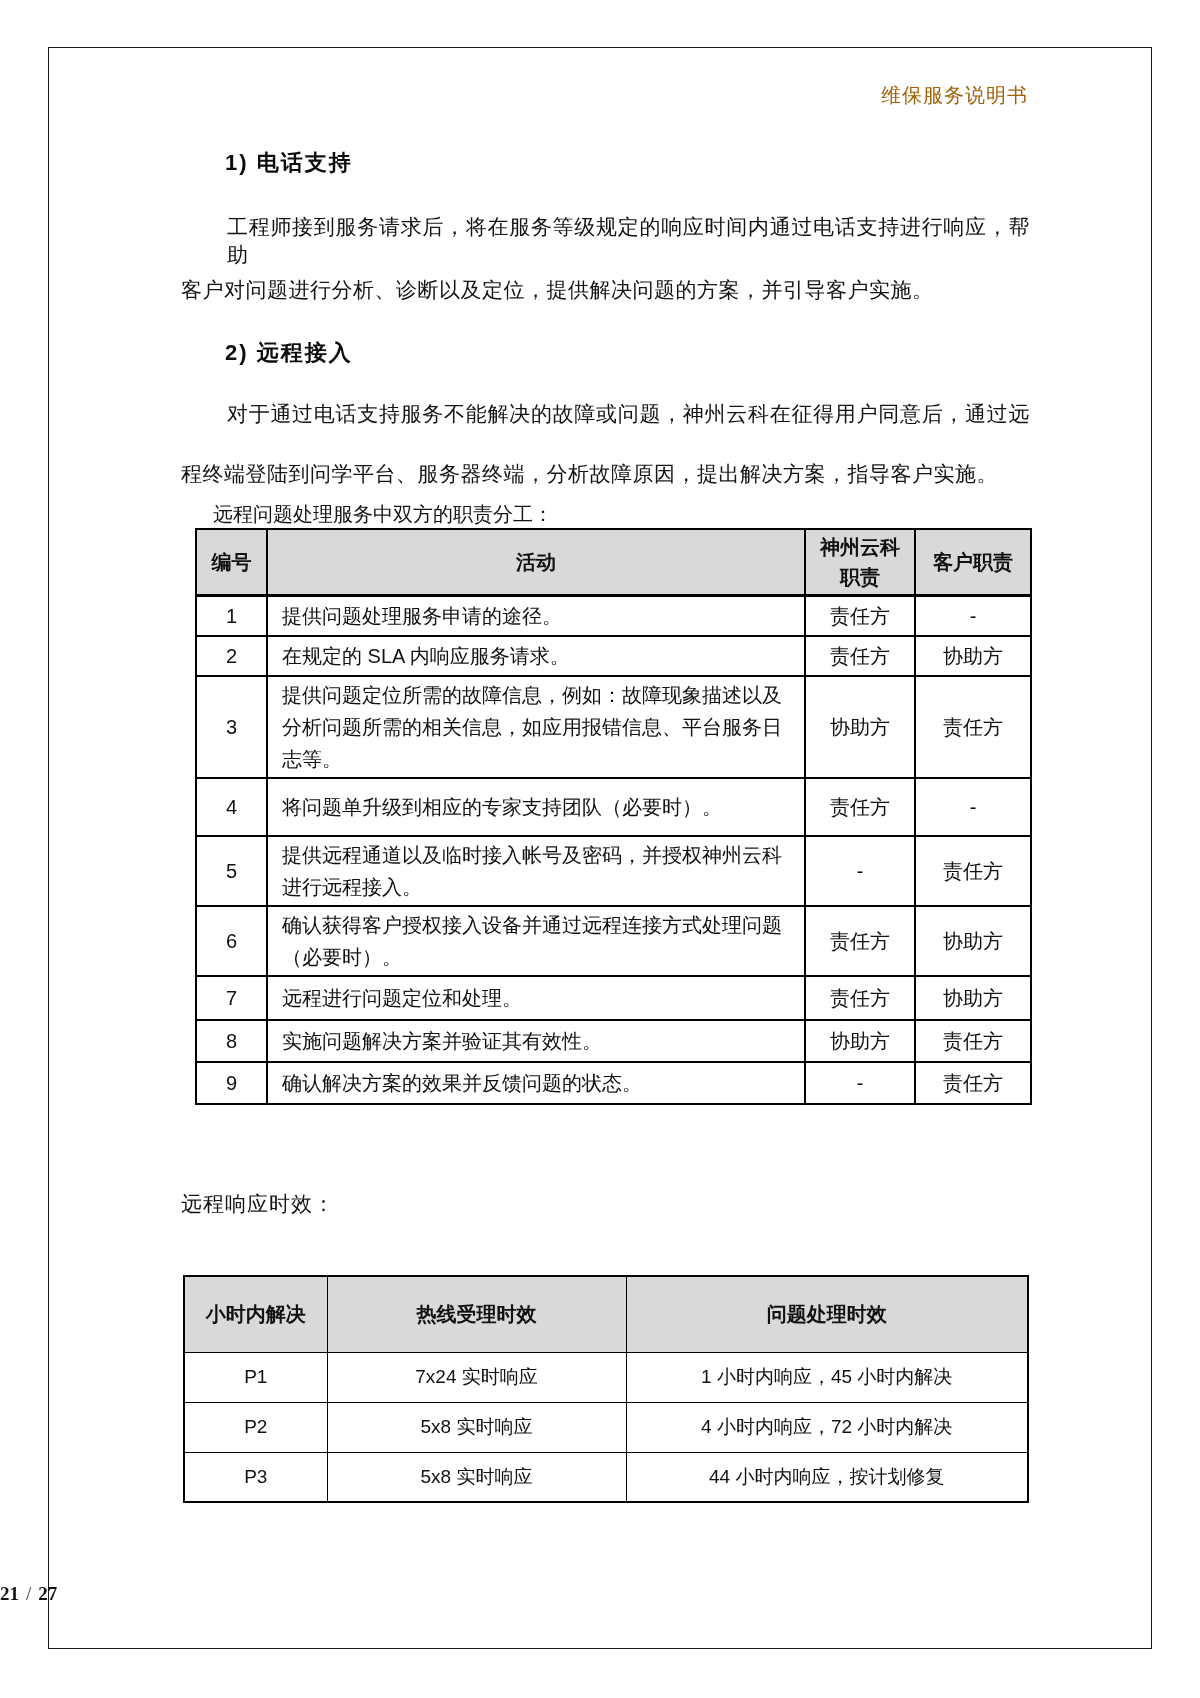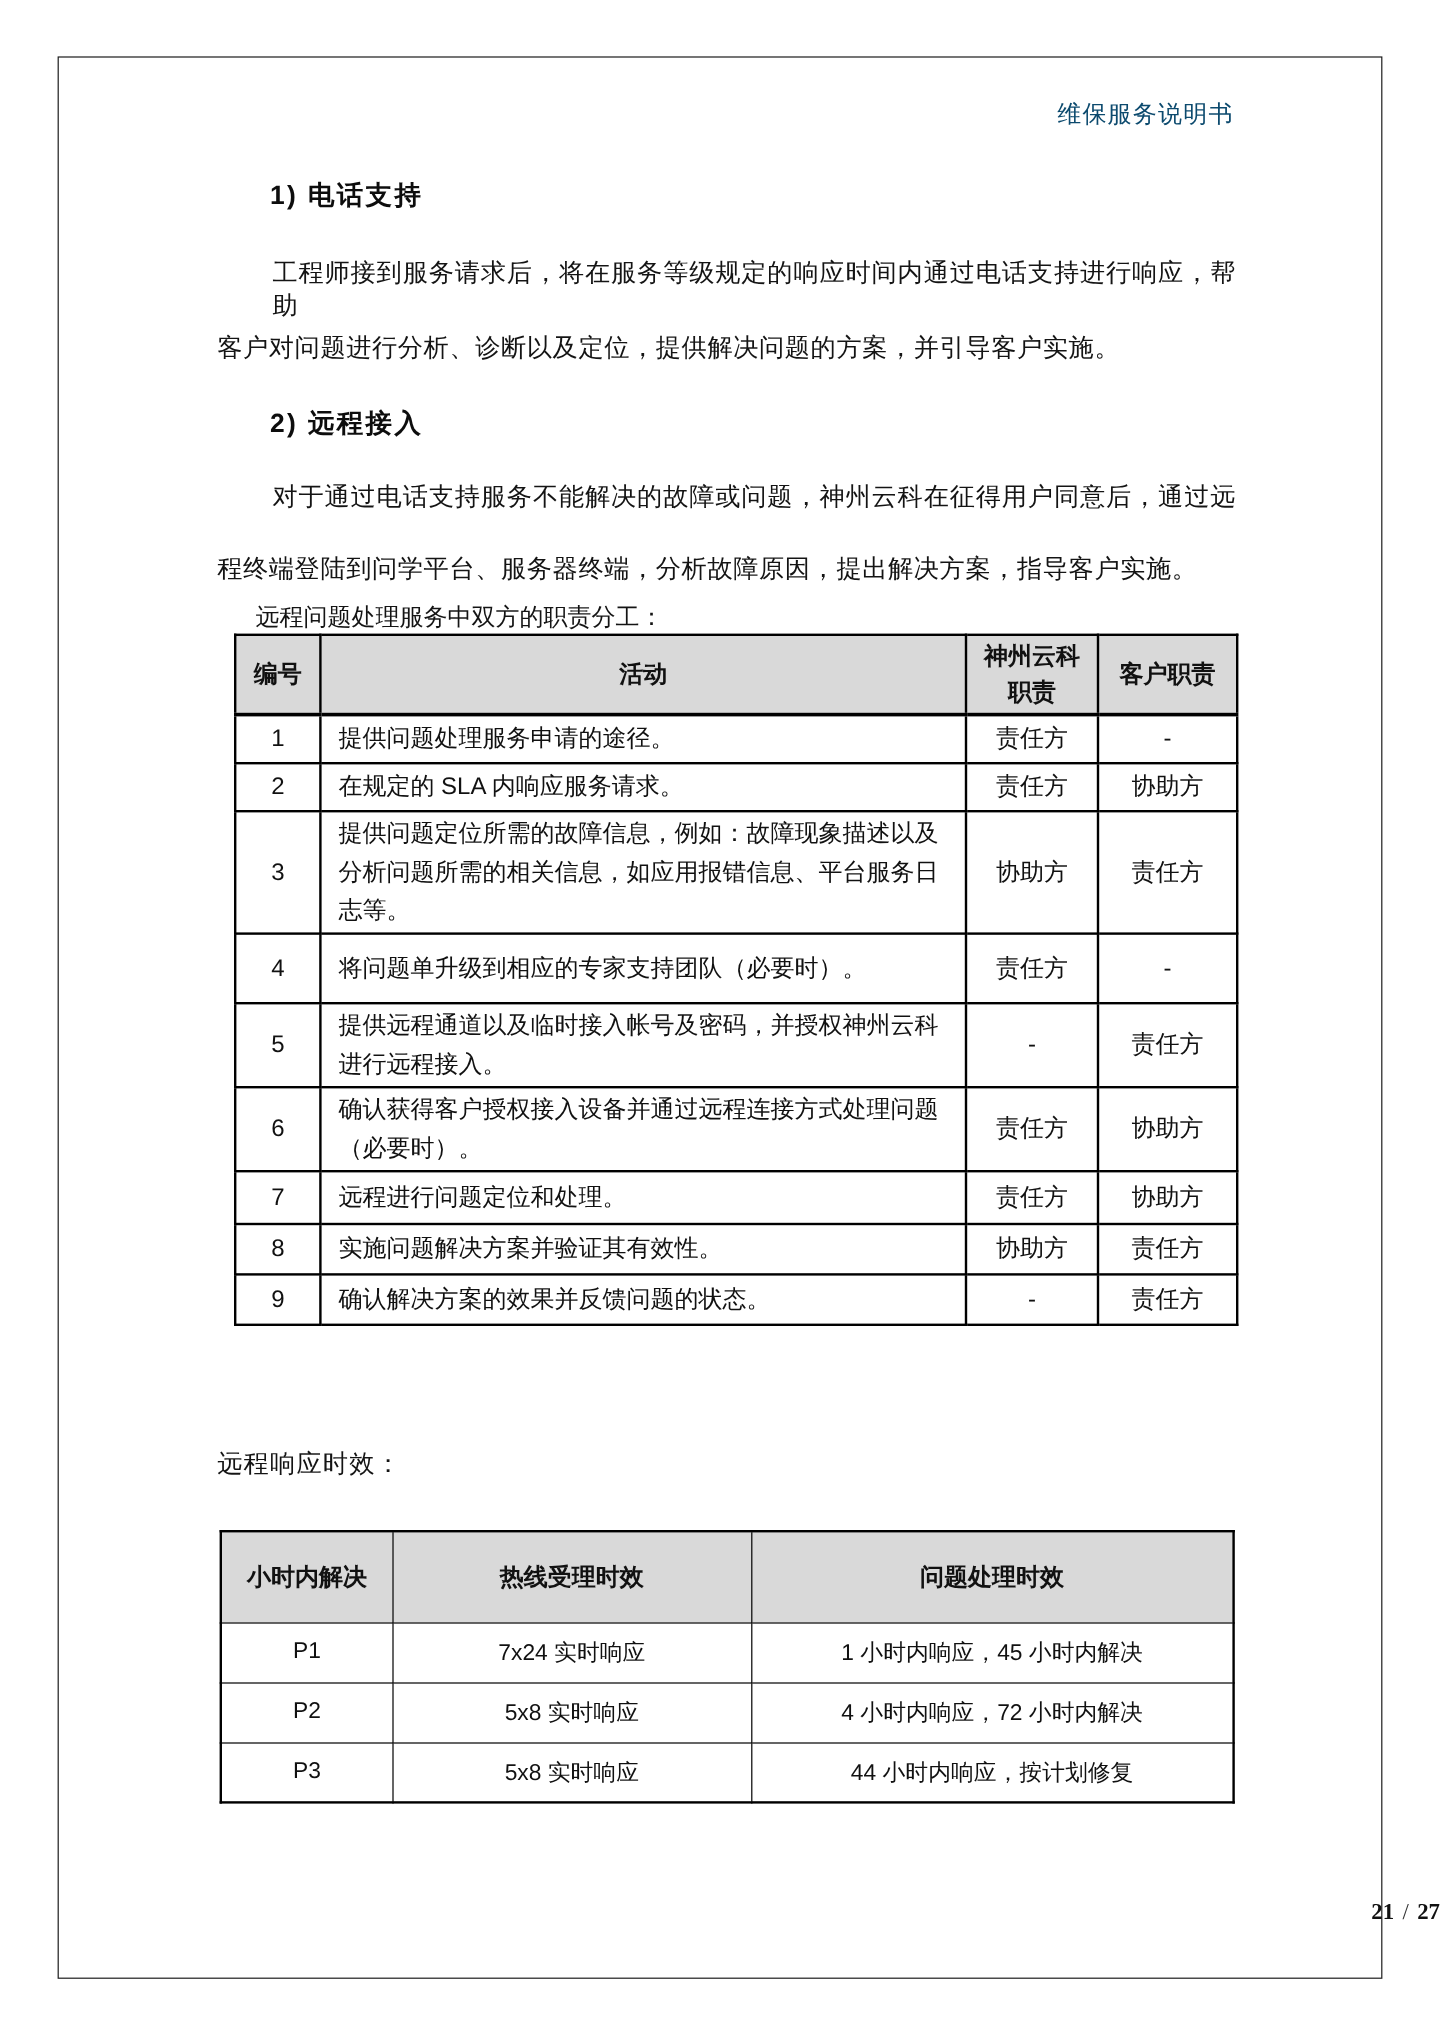--- a/index.html
+++ b/index.html
@@ -9,21 +9,21 @@
     color:#111111;
     -webkit-font-smoothing:antialiased;
   }
   .page-border{
     position:absolute;left:48px;top:47px;width:1104px;height:1602px;
     border:1.5px solid #1c1c1c;box-sizing:border-box;background:#ffffff;
   }
   .doc-header{
     position:absolute;top:82px;right:172px;
     font-family:Liberation Mono, monospace;
-    font-size:20px;color:#0c4a6e;letter-spacing:1px;
+    font-size:20px;color:#a16207;letter-spacing:1px;
   }
   .heading{
     position:absolute;left:225px;
     font-size:22px;font-weight:bold;letter-spacing:2px;color:#0d0d0d;
   }
   .h1pos{top:148px;}
   .h2pos{top:338px;}
   .para-line{
     position:absolute;font-size:21px;color:#141414;letter-spacing:0.5px;
     white-space:nowrap;
@@ -31,21 +31,21 @@
   .line-first{
     left:227px;width:803px;
     white-space:normal;text-align:justify;text-align-last:justify;font-family:Liberation Mono, monospace;
   }
   .line-cont{left:181px;}
   .p1l1{top:213px;}
   .p1l2{top:276px;}
   .p2l1{top:400px;}
   .p2l2{top:460px;}
   .lead1{position:absolute;left:213px;top:501px;font-size:20px;color:#141414;}
-  .lead2{position:absolute;left:181px;top:1190px;font-size:21px;color:#141414;letter-spacing:1px;margin-top:16px;}
+  .lead2{position:absolute;left:181px;top:1190px;font-size:21px;color:#141414;letter-spacing:1px;}
 
   
   table{border-collapse:collapse;table-layout:fixed;background:#ffffff;}
   .resp-table{
     position:absolute;left:195px;top:528px;width:835px;
     border:2.5px solid #000000;
   }
   .resp-table th,.resp-table td{
     border:2px solid #000000;font-size:20px;color:#111111;
     text-align:center;vertical-align:middle;padding:2px 6px;box-sizing:border-box;
@@ -65,21 +65,21 @@
     border:2px solid #000000;
   }
   .sla-table th,.sla-table td{
     border:1.5px solid #000000;font-size:20px;color:#111111;
     text-align:center;vertical-align:middle;box-sizing:border-box;
   }
   .sla-table th{background:#d9d9d9;font-weight:bold;height:76px;}
   .sla-table td{height:50px;font-size:19px;}
 
   .page-footer{
-    position:absolute;left:0;top:1583px;width:1200px;text-align:right;
+    position:absolute;left:0;top:1583px;width:1200px;text-align:left;
     font-family:"Liberation Serif","DejaVu Serif",serif;font-size:19px;color:#111;
   }
   .page-footer .num{font-weight:bold;}
   .page-footer .sep{font-weight:normal;margin:0 7px;color:#333;}
 </style>
 </head>
 <body>
 
 <div class="page-border"></div>
 

